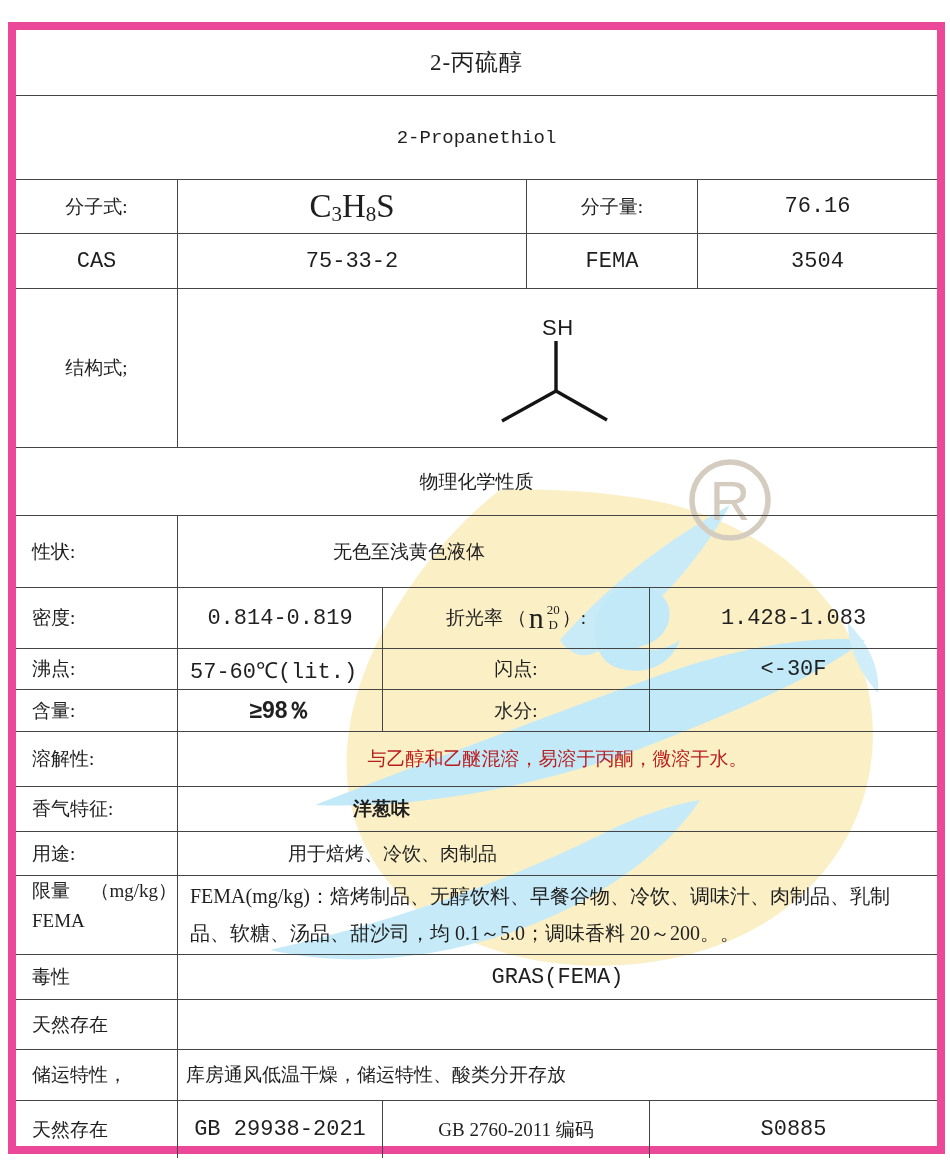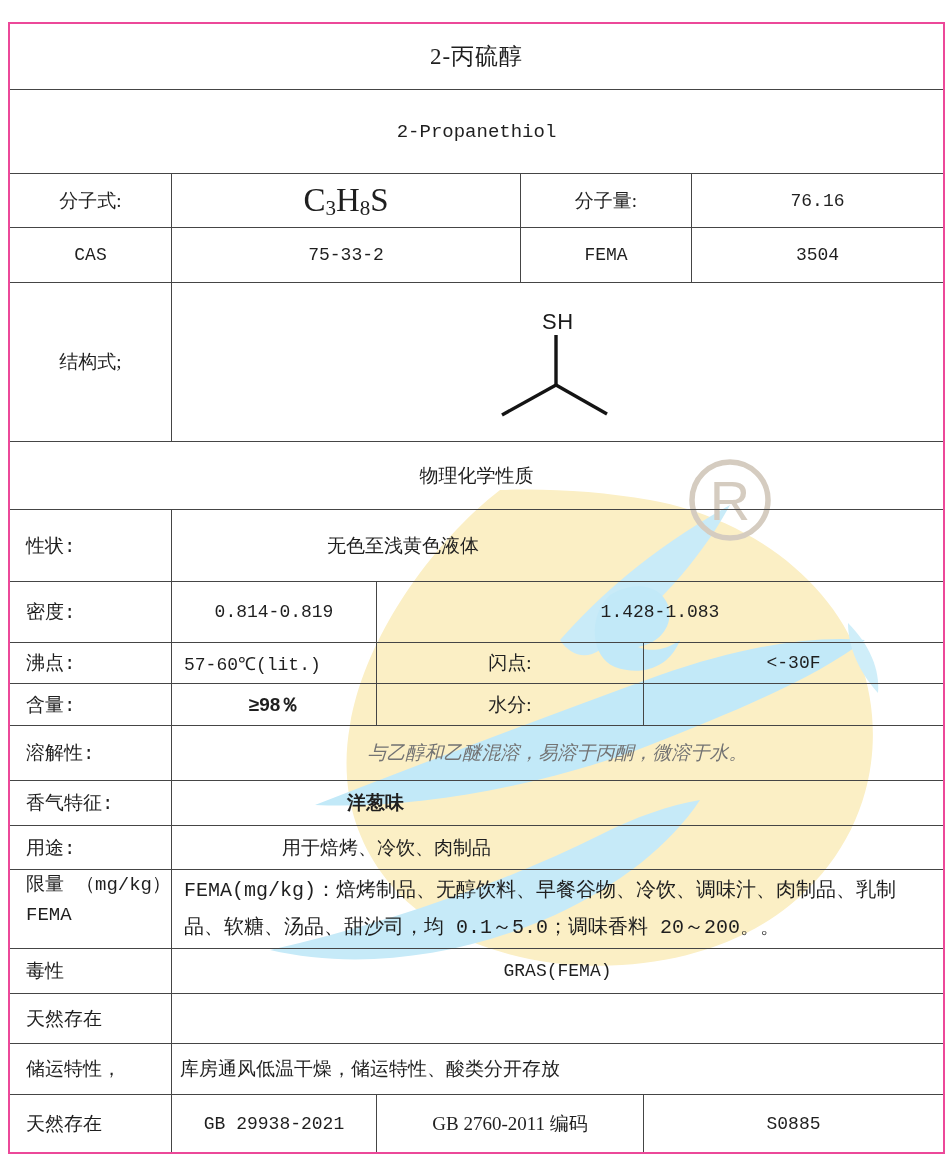--- a/index.html
+++ b/index.html
@@ -2,37 +2,37 @@
 <html><head>
 <meta charset="utf-8">
 <style>
   html,body{margin:0;padding:0;background:#ffffff;}
   #page{position:relative;width:950px;height:1160px;background:#ffffff;overflow:hidden;
         font-family:"Liberation Serif","DejaVu Serif",serif;color:#1f1f1f;}
   
   #wm{position:absolute;left:180px;top:405px;width:740px;height:610px;z-index:0;}
   
   #tbl{position:absolute;left:8px;top:22px;width:937px;height:1132px;z-index:1;
-       border:2px solid #ec4899;box-sizing:border-box;background:transparent;}
+       border:8px solid #ec4899;box-sizing:border-box;background:transparent;}
   .row{display:flex;width:100%;box-sizing:border-box;border-bottom:1.5px solid #454545;}
   .row:last-child{border-bottom:none;}
   .cell{display:flex;align-items:center;box-sizing:border-box;border-right:1.5px solid #454545;
         background:transparent;overflow:hidden;}
   .cell:last-child{border-right:none;}
   .c1{width:162px;}
   .cf2{width:349px;} .cf3{width:171px;}
   .cd2{width:205px;} .cd3{width:267px;}
   .grow{flex:1;}
   .ctr{justify-content:center;text-align:center;}
-  .lft{justify-content:flex-start;text-align:left;font-family:Liberation Mono, monospace;}
+  .lft{justify-content:flex-start;text-align:left;}
   .fs19{font-size:19px;}
   .title{font-size:23px;letter-spacing:1px;}
-  .mono{font-family:"Liberation Mono","DejaVu Sans Mono",monospace;font-size:18px;}
+  .mono{font-family:"Liberation Mono","DejaVu Sans Mono",monospace;font-size:22px;}
   .bold{font-weight:700;}
-  .gray{color:#737373;font-style:italic;}
+  .gray{color:#b91c1c;}
   .pl16{padding-left:16px;}
   .pl8{padding-left:8px;}
   .pl12{padding-left:12px;}
   .pl110{padding-left:110px;}
   .pl155{padding-left:155px;}
   .pl175{padding-left:175px;}
   .formula{font-size:33px;font-family:Liberation Serif, serif;}
   .formula .sm{font-size:21px;position:relative;top:4px;}
   .ri-wrap{display:flex;align-items:center;gap:2px;}
   .ri-n{font-size:30px;line-height:1;}
@@ -100,33 +100,44 @@
     </div>
 
     <div class="row" style="height:72px">
       <div class="cell c1 lft pl16 fs19">性状:</div>
       <div class="cell grow lft pl155 fs19">无色至浅黄色液体</div>
     </div>
 
     <div class="row" style="height:61px">
       <div class="cell c1 lft pl16 fs19">密度:</div>
       <div class="cell cd2 ctr mono">0.814-0.819</div>
+      <div class="cell cd3 ctr fs19">
+        <span class="ri-wrap">
+          <span>折光率 （</span>
+          <span class="ri-n">n</span>
+          <span class="ri-stack">
+            <span>20</span>
+            <span>D</span>
+          </span>
+          <span>）:</span>
+        </span>
+      </div>
       <div class="cell grow ctr mono">1.428-1.083</div>
     </div>
 
     <div class="row" style="height:41px">
       <div class="cell c1 lft pl16 fs19">沸点:</div>
       <div class="cell cd2 lft pl12 mono">57-60℃(lit.)</div>
       <div class="cell cd3 ctr fs19">闪点:</div>
       <div class="cell grow ctr mono">&lt;-30F</div>
     </div>
 
     <div class="row" style="height:42px">
       <div class="cell c1 lft pl16 fs19">含量:</div>
-      <div class="cell cd2 ctr bold" style="font-family:'Liberation Sans','DejaVu Sans',sans-serif;font-size:19px">≥98％</div>
+      <div class="cell cd2 ctr bold" style="font-family:'Liberation Sans','DejaVu Sans',sans-serif;font-size:23px">≥98％</div>
       <div class="cell cd3 ctr fs19">水分:</div>
       <div class="cell grow ctr mono"></div>
     </div>
 
     <div class="row" style="height:55px">
       <div class="cell c1 lft pl16 fs19">溶解性:</div>
       <div class="cell grow ctr fs19 gray">与乙醇和乙醚混溶，易溶于丙酮，微溶于水。</div>
     </div>
 
     <div class="row" style="height:45px">

